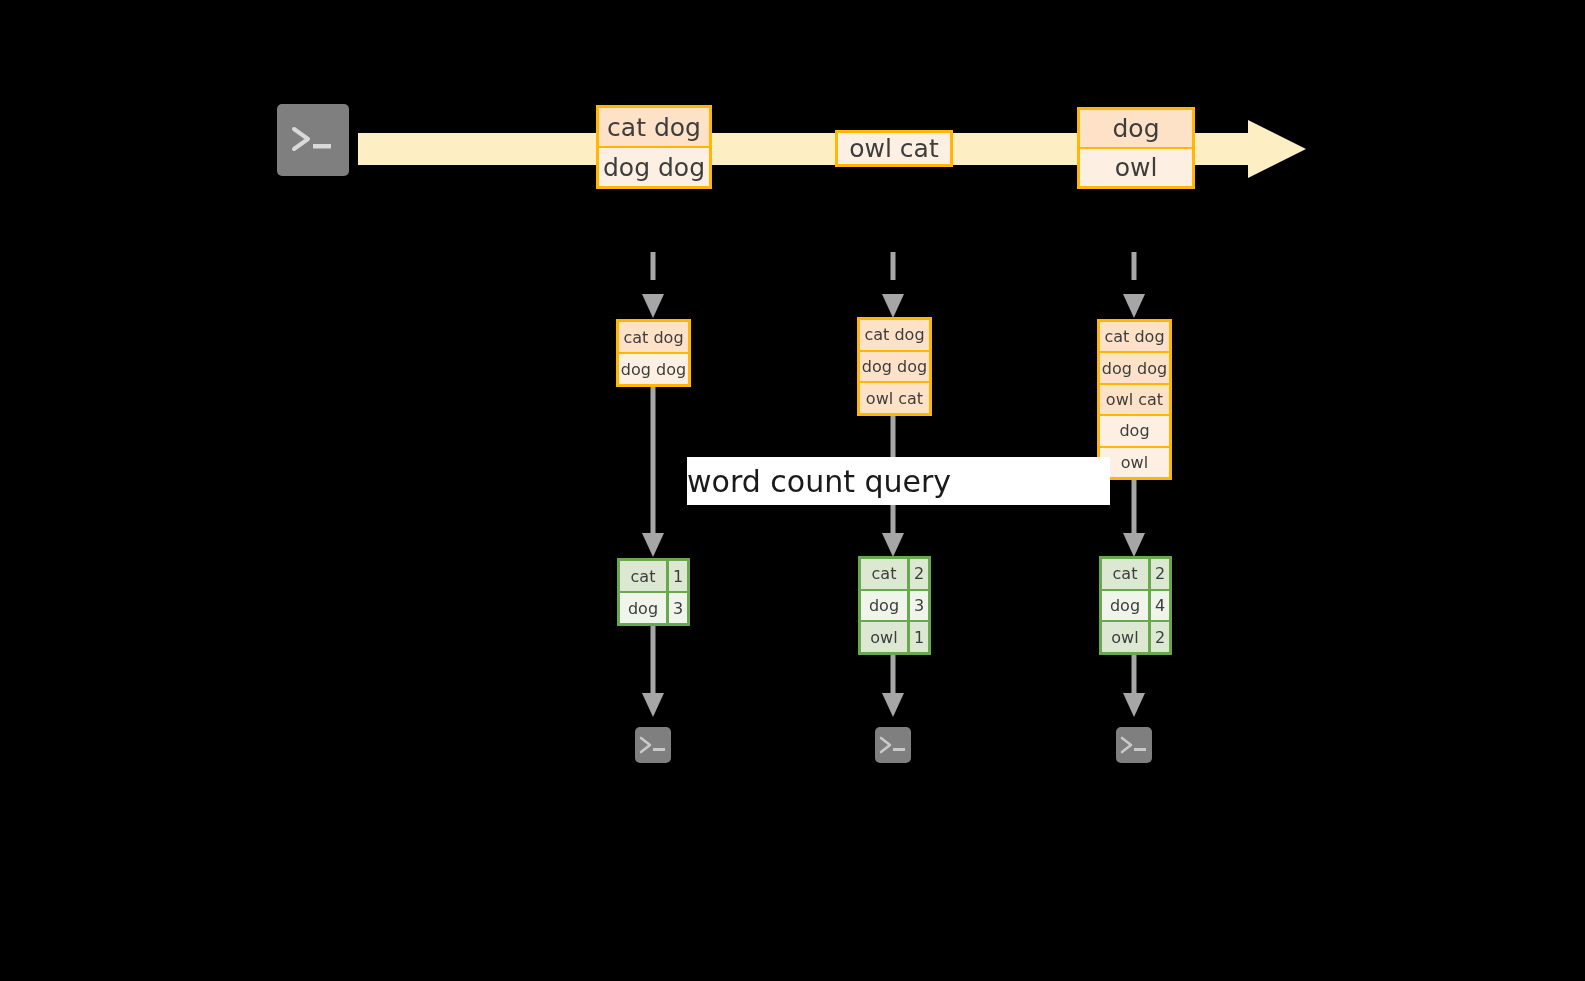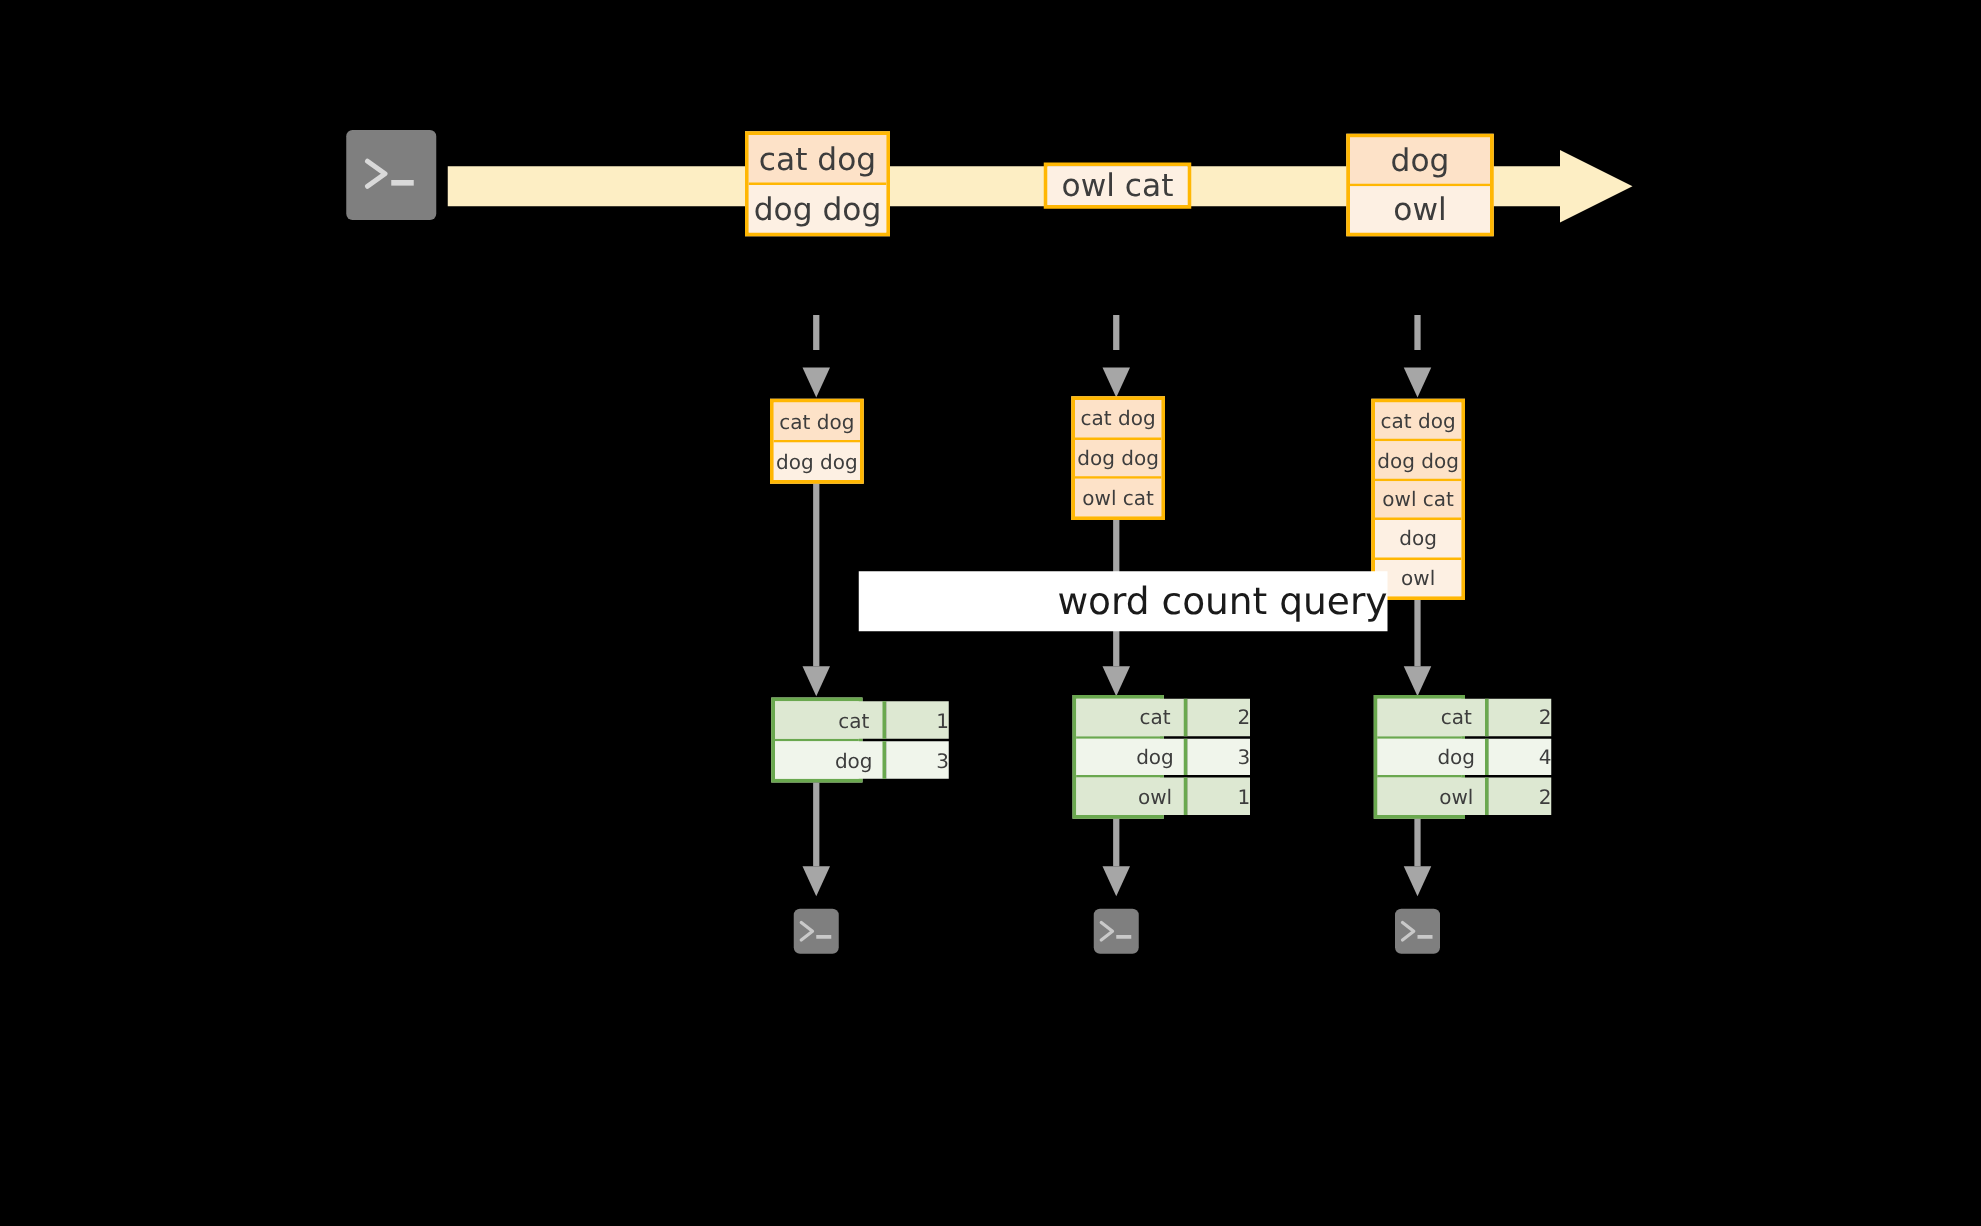--- a/index.html
+++ b/index.html
@@ -75,33 +75,33 @@
     position:absolute;box-sizing:border-box;
     border:3px solid #6aa84f;
     display:flex;flex-direction:column;background:#dfe9d4;
   }
   .res .row{
     display:flex;height:31px;border-bottom:2px solid #6aa84f;
   }
   .res .row:last-child{border-bottom:none;}
   .res .k,.res .v{
     display:flex;align-items:center;justify-content:center;
-    color:#3d3d3d;font-size:16px;white-space:nowrap;padding-left:40px;
+    color:#3d3d3d;font-size:16px;white-space:nowrap;
   }
   .res .k{flex:0 0 46px;border-right:3px solid #6aa84f;background:#dde8d2;}
   .res .v{flex:1 1 auto;background:#dde8d2;}
   .res .row.lite .k,.res .row.lite .v{background:#f0f5eb;}
 
   
   .conn{position:absolute;}
 
   
   .banner{
     position:absolute;left:687px;top:457px;width:423px;height:48px;
-    background:#ffffff;display:flex;align-items:center;justify-content:flex-end;
+    background:#ffffff;display:flex;align-items:center;justify-content:flex-start;
     color:#1a1a1a;font-size:30px;white-space:nowrap;
   }
 </style>
 </head>
 <body>
 
 <div id="stage">
 
   <div class="term term-big">
     <div class="hatch"></div>

